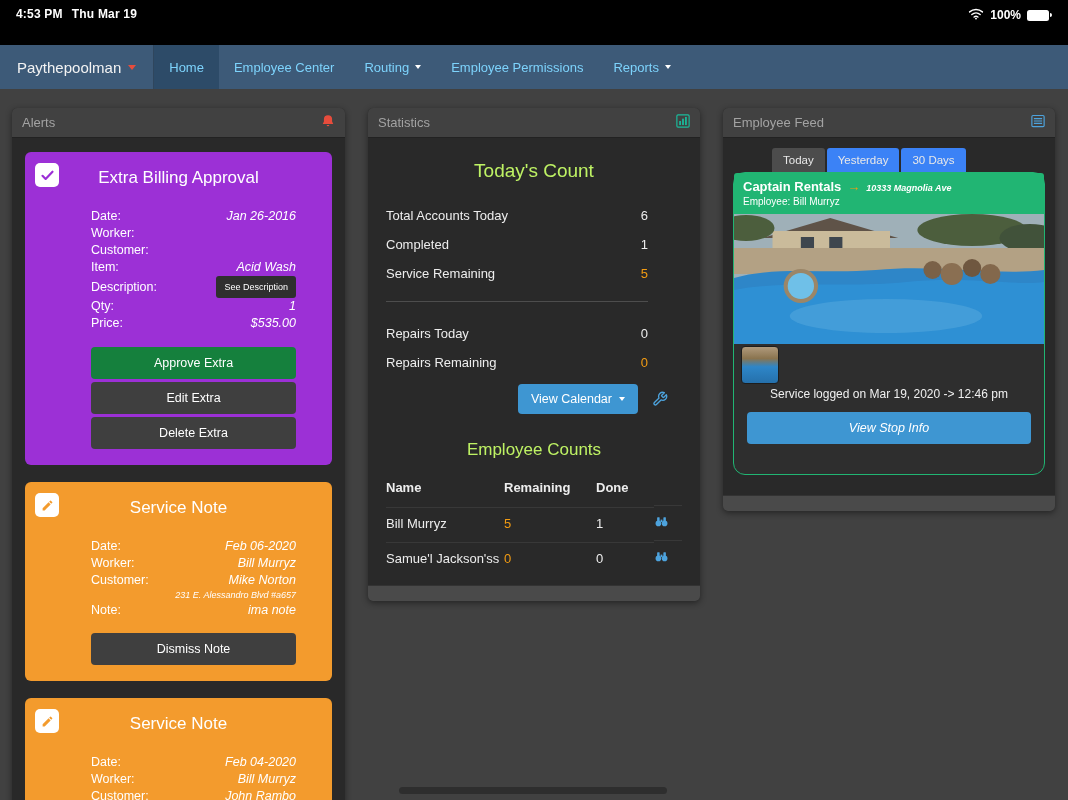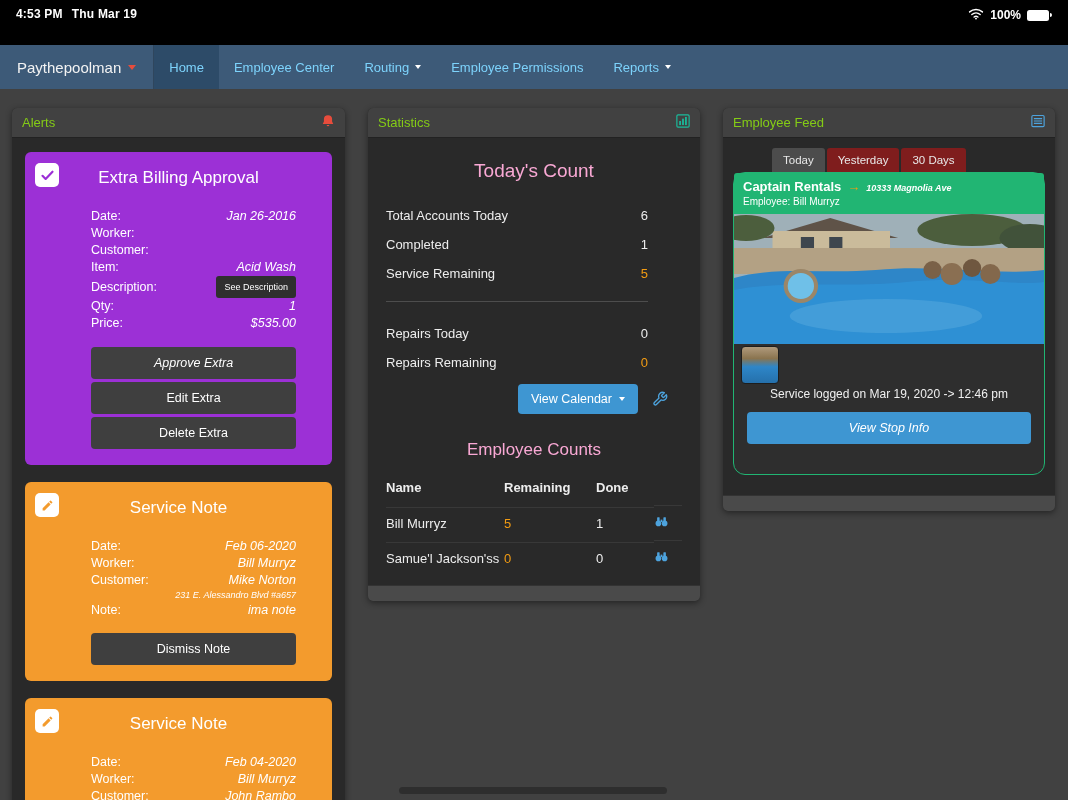--- a/index.html
+++ b/index.html
@@ -20,62 +20,62 @@
   .brand { display:flex; align-items:center; gap:7px; padding:0 17px; font-size:15px; color:#f3f3f3; border-right:1px solid rgba(0,0,0,.22); cursor:pointer; }
   .caret { width:0; height:0; border-left:4px solid transparent; border-right:4px solid transparent; border-top:5px solid #fff; display:inline-block; }
   .caret.red { border-top-color:#e74c3c; }
   .caret.small { border-left-width:3.5px; border-right-width:3.5px; border-top-width:4px; }
   .nav-item { display:flex; align-items:center; gap:6px; padding:0 15px; color:#7dd3fc; font-size:13px; cursor:pointer; }
   .nav-item.active { background:#2d4b68; }
 
   
   .main { display:flex; align-items:flex-start; gap:23px; padding:19px 12px 0; }
   .panel { border-radius:5px; background:#292929; box-shadow:0 2px 6px rgba(0,0,0,.45); overflow:hidden; flex-shrink:0; }
-  .panel-header { height:30px; background:#414141; display:flex; align-items:center; justify-content:space-between; padding:0 10px; font-size:13px; color:#84cc16; border-bottom:1px solid #222; }
+  .panel-header { height:30px; background:#414141; display:flex; align-items:center; justify-content:space-between; padding:0 10px; font-size:13px; color:#a3a3a3; border-bottom:1px solid #222; }
   .panel-footer { height:16px; background:#4a4a4a; border-top:1px solid #333; }
 
   
   .panel.alerts { width:333px; }
   .alerts-body { padding:14px 13px 14px; }
   .card { position:relative; border-radius:6px; color:#fff; padding:14px 16px 16px; margin-bottom:17px; }
   .card:last-child { margin-bottom:0; }
   .card.purple { background:#9c30d6; }
   .card.orange { background:#f39b2d; }
   .card-badge-icon { position:absolute; top:11px; left:10px; width:24px; height:24px; background:#fff; border-radius:5px; display:flex; align-items:center; justify-content:center; }
   .card-title { text-align:center; font-size:17px; font-weight:400; margin:2px 0 20px; }
   .card-inner { padding-left:50px; padding-right:20px; }
   .frow { display:flex; justify-content:space-between; align-items:center; font-size:12.5px; line-height:17px; min-height:17px; }
   .fval { font-style:italic; text-align:left; }
   .badge { background:#2f2f2f; color:#fff; font-size:9px; padding:2.5px 8px; border-radius:3px; font-style:normal; cursor:pointer; }
   .addr-line { text-align:right; font-size:9px; font-style:italic; line-height:13px; }
   .btn { display:block; width:100%; border:none; border-radius:4px; color:#fff; font-size:12.5px; font-family:inherit; padding:9px 0; cursor:pointer; text-align:center; }
-  .btn.green { background:#404040; margin-top:15px;font-style:italic; }
+  .btn.green { background:#15803d; margin-top:15px; }
   .btn.dark { background:#3f3f3f; margin-top:3px; }
   .btn.dismiss { margin-top:14px; }
 
   
   .panel.stats { width:332px; }
   .stats-body { padding:12px 18px 10px; color:#ededed; }
-  .section-title { text-align:center; color:#f9a8d4; font-size:19px; font-weight:400; margin:10px 0 26px; }
+  .section-title { text-align:center; color:#bef264; font-size:19px; font-weight:400; margin:10px 0 26px; }
   .section-title.small { font-size:17px; margin:26px 0 14px; }
   .stat-row { display:flex; justify-content:space-between; font-size:13px; margin-bottom:14px; padding-right:34px; }
   .orange-text { color:#f39c12; }
   .divider { border:none; border-top:1px solid #4d4d4d; margin:20px 34px 24px 0; }
   .calendar-row { display:flex; justify-content:flex-end; align-items:center; gap:14px; margin:6px 14px 0 0; }
   .btn-blue { background:#3e96d2; color:#fff; border:none; border-radius:4px; font-size:12.5px; font-family:inherit; padding:8px 13px; display:inline-flex; align-items:center; justify-content:center; gap:7px; cursor:pointer; }
   .btn-blue.full { display:flex; width:100%; padding:9px 0;font-style:italic; }
   .icon-btn { background:none; border:none; cursor:pointer; display:inline-flex; padding:0; }
   .emp-table { display:grid; grid-template-columns:1fr 92px 58px 28px; font-size:13px; align-items:center; }
   .emp-table .th { font-weight:bold; padding:6px 0 10px; }
   .emp-table .td { padding:8px 0; border-top:1px solid #383838; white-space:nowrap; }
 
   
   .panel.feed { width:332px; }
   .tabs { display:flex; gap:2px; padding:10px 10px 0;margin-left:39px; }
-  .tab { font-size:11.5px; color:#e8e8e8; background:#7f1d1d; padding:6px 11px; border-radius:3px 3px 0 0; cursor:pointer; }
+  .tab { font-size:11.5px; color:#e8e8e8; background:#3b82f6; padding:6px 11px; border-radius:3px 3px 0 0; cursor:pointer; }
   .tab.active { background:#4c4c4c; }
   .feed-card { margin:0 10px 20px; border:1px solid #21b573; border-radius:12px; background:#2e2e2e; }
   .feed-head { background:#21b573; color:#fff; padding:6px 9px 7px; border-radius:3px 3px 0 0; }
   .feed-head-row1 { display:flex; align-items:baseline; gap:6px; font-size:13px; font-weight:bold; }
   .stop-arrow { color:#f39c12; font-weight:bold; font-size:13px; }
   .stop-address { font-size:9px; font-style:italic; font-weight:bold; }
   .feed-emp { font-size:10px; margin-top:2px; }
   .feed-photo { display:block; width:100%; height:130px; cursor:pointer; }
   .photo-sub { position:relative; padding-top:43px; }
   .thumb { position:absolute; left:7px; top:2px; width:38px; height:38px; border-radius:4px; border:1px solid #1d1d1d; cursor:pointer;

